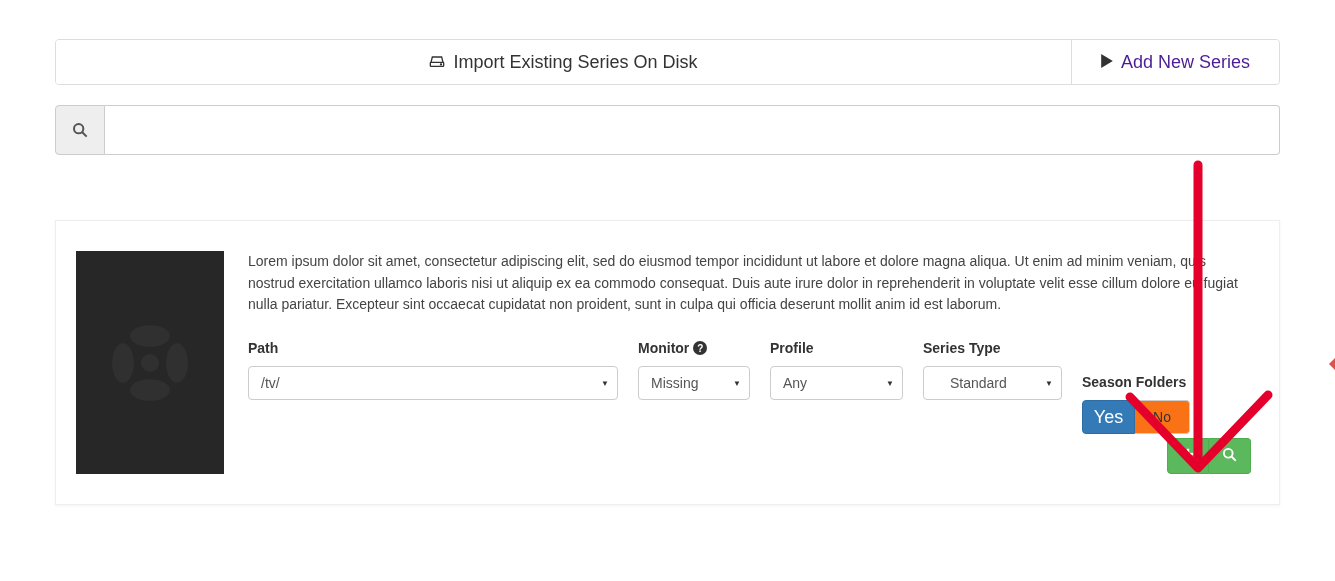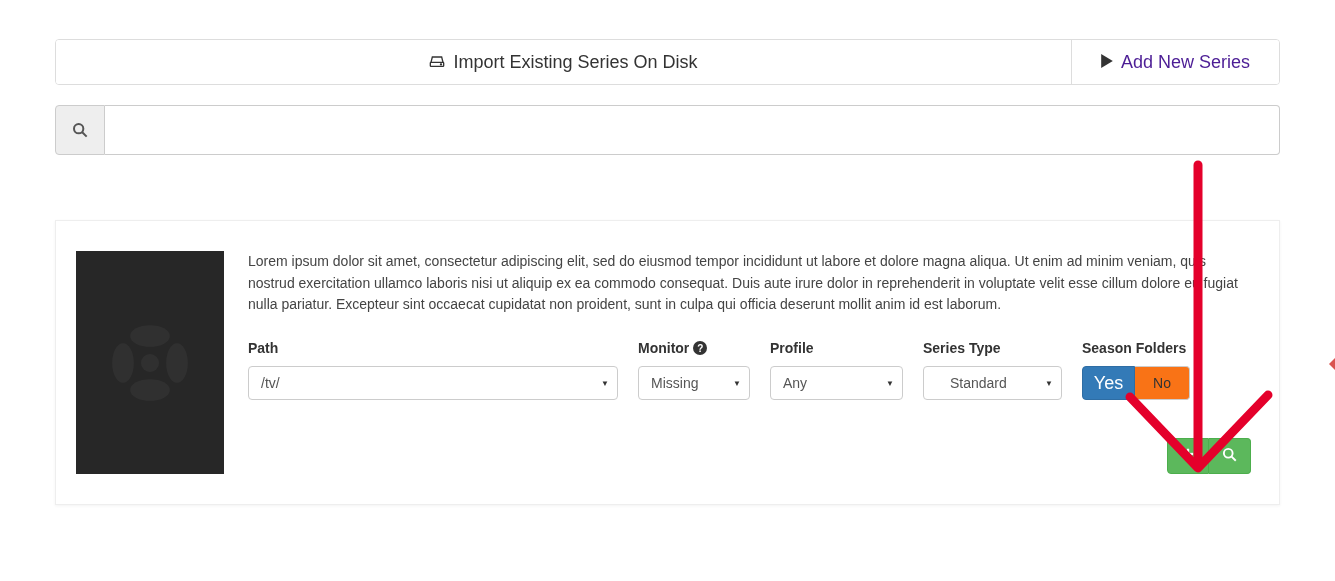--- a/index.html
+++ b/index.html
@@ -135,21 +135,21 @@
     content: "▼";
     position: absolute;
     right: 8px;
     font-size: 8px;
     color: #333;
   }
   .col-path  .select { width: 370px; }
   .col-monitor .select { width: 112px; }
   .col-profile .select { width: 133px; }
   .col-type .select { width: 139px; padding-left: 26px; }
-  .col-season { width: 152px; }
+  .col-season { width: 152px; margin-top: 34px; }
   .toggle-group {
     display: flex;
     width: 108px;
     height: 34px;
   }
   .toggle-yes {
     flex: 0 0 53px;
     background: #337ab7;
     color: #fff;
     display: flex;

